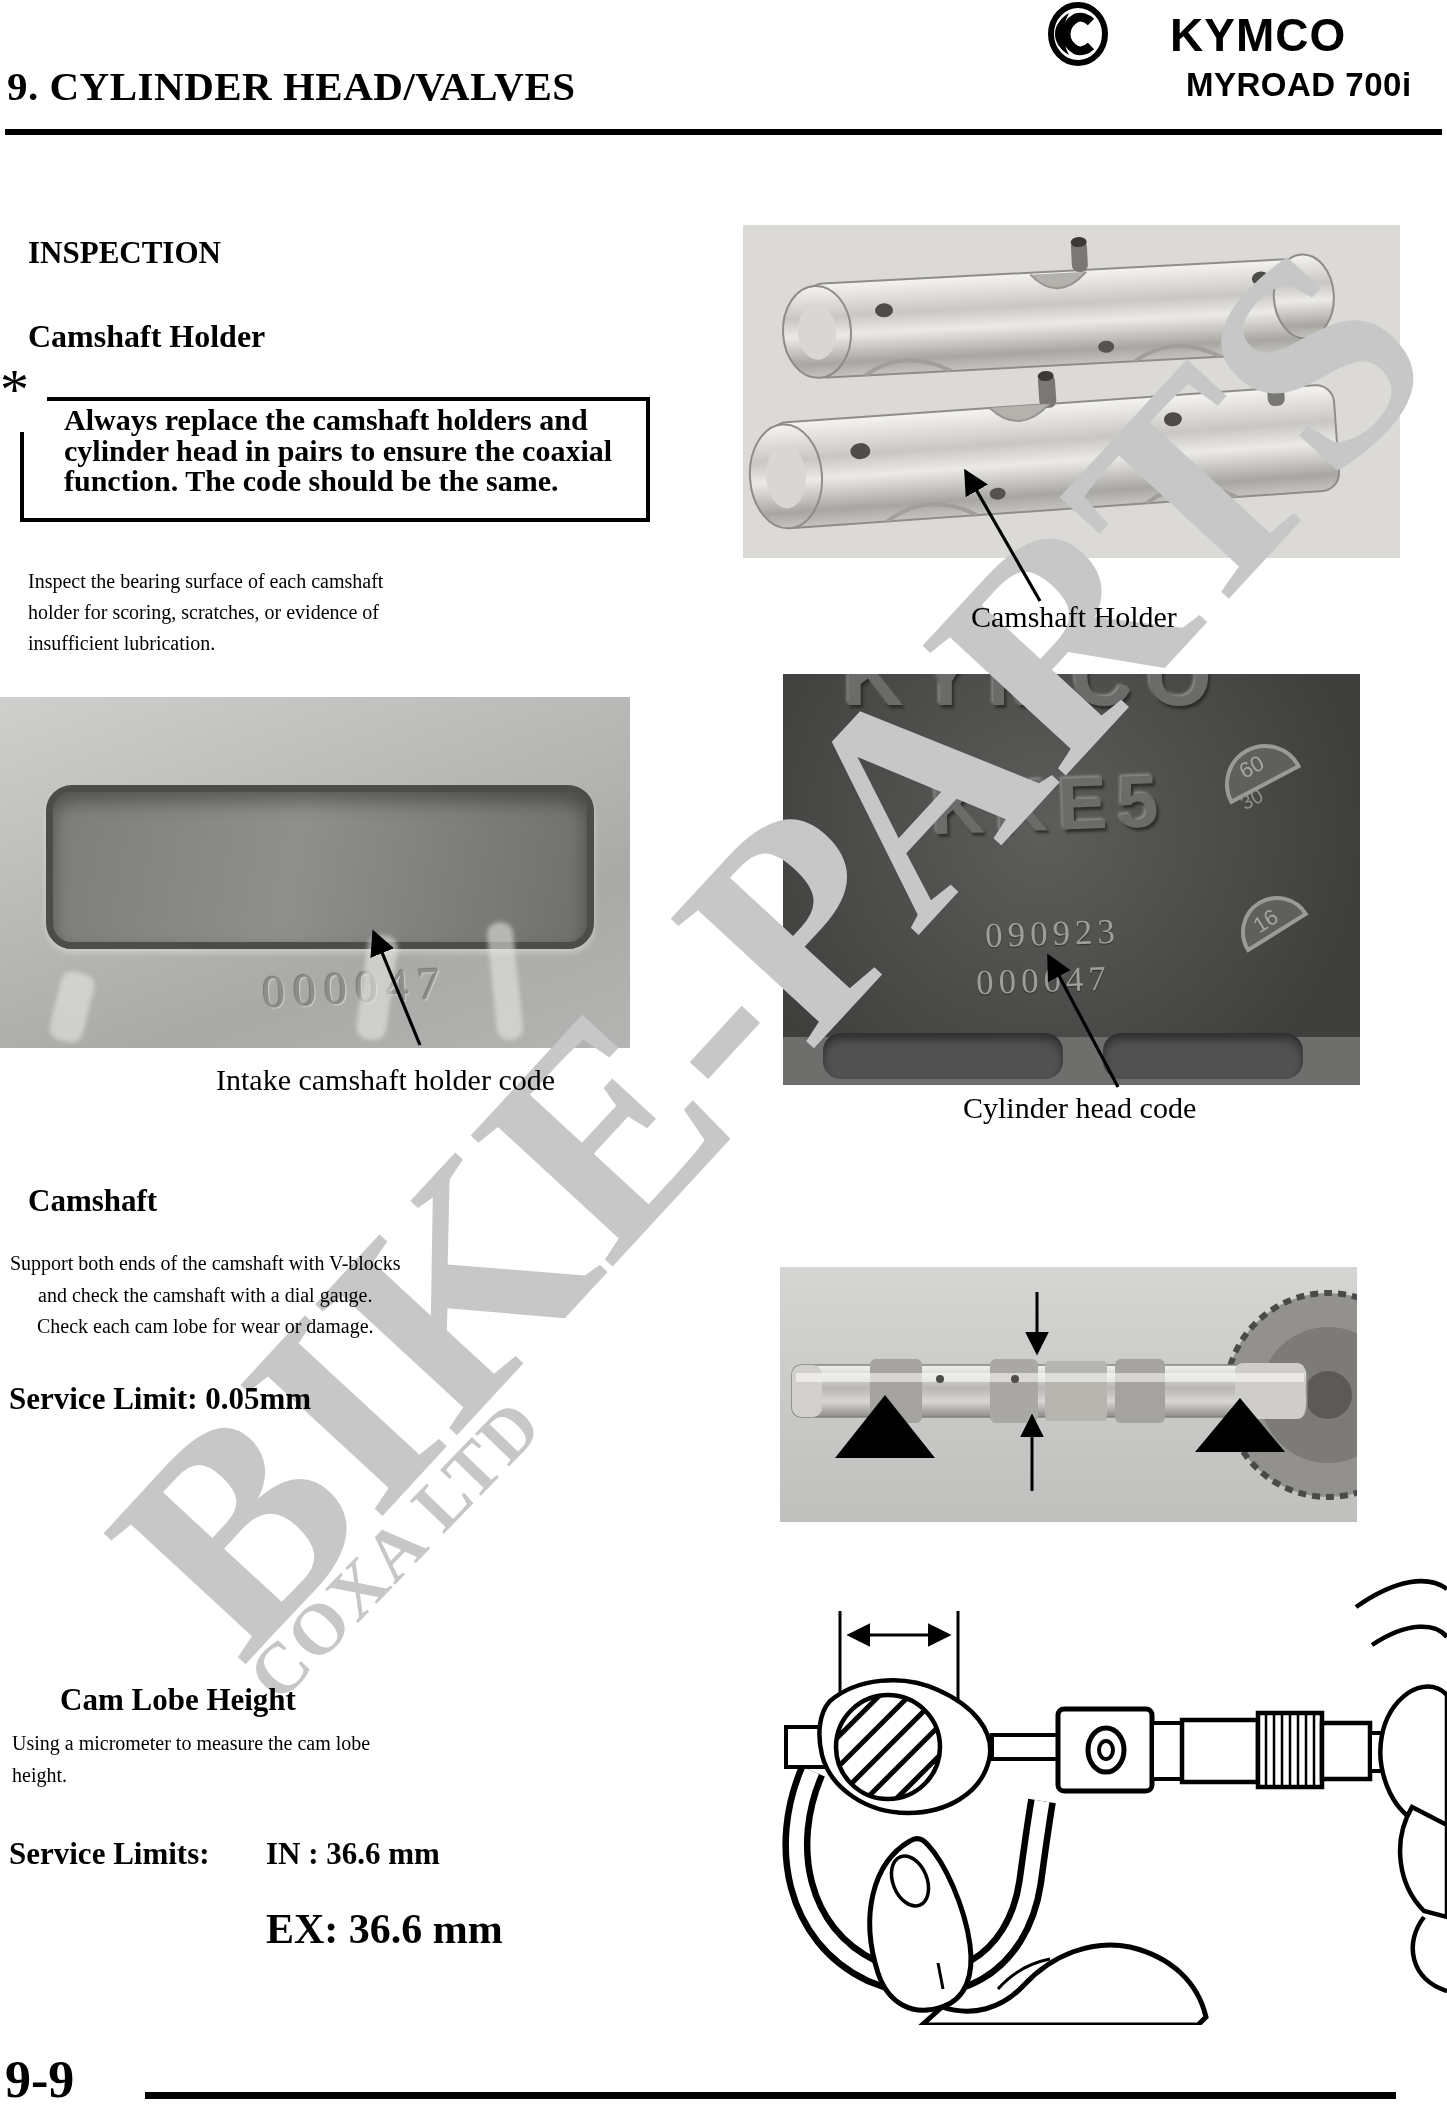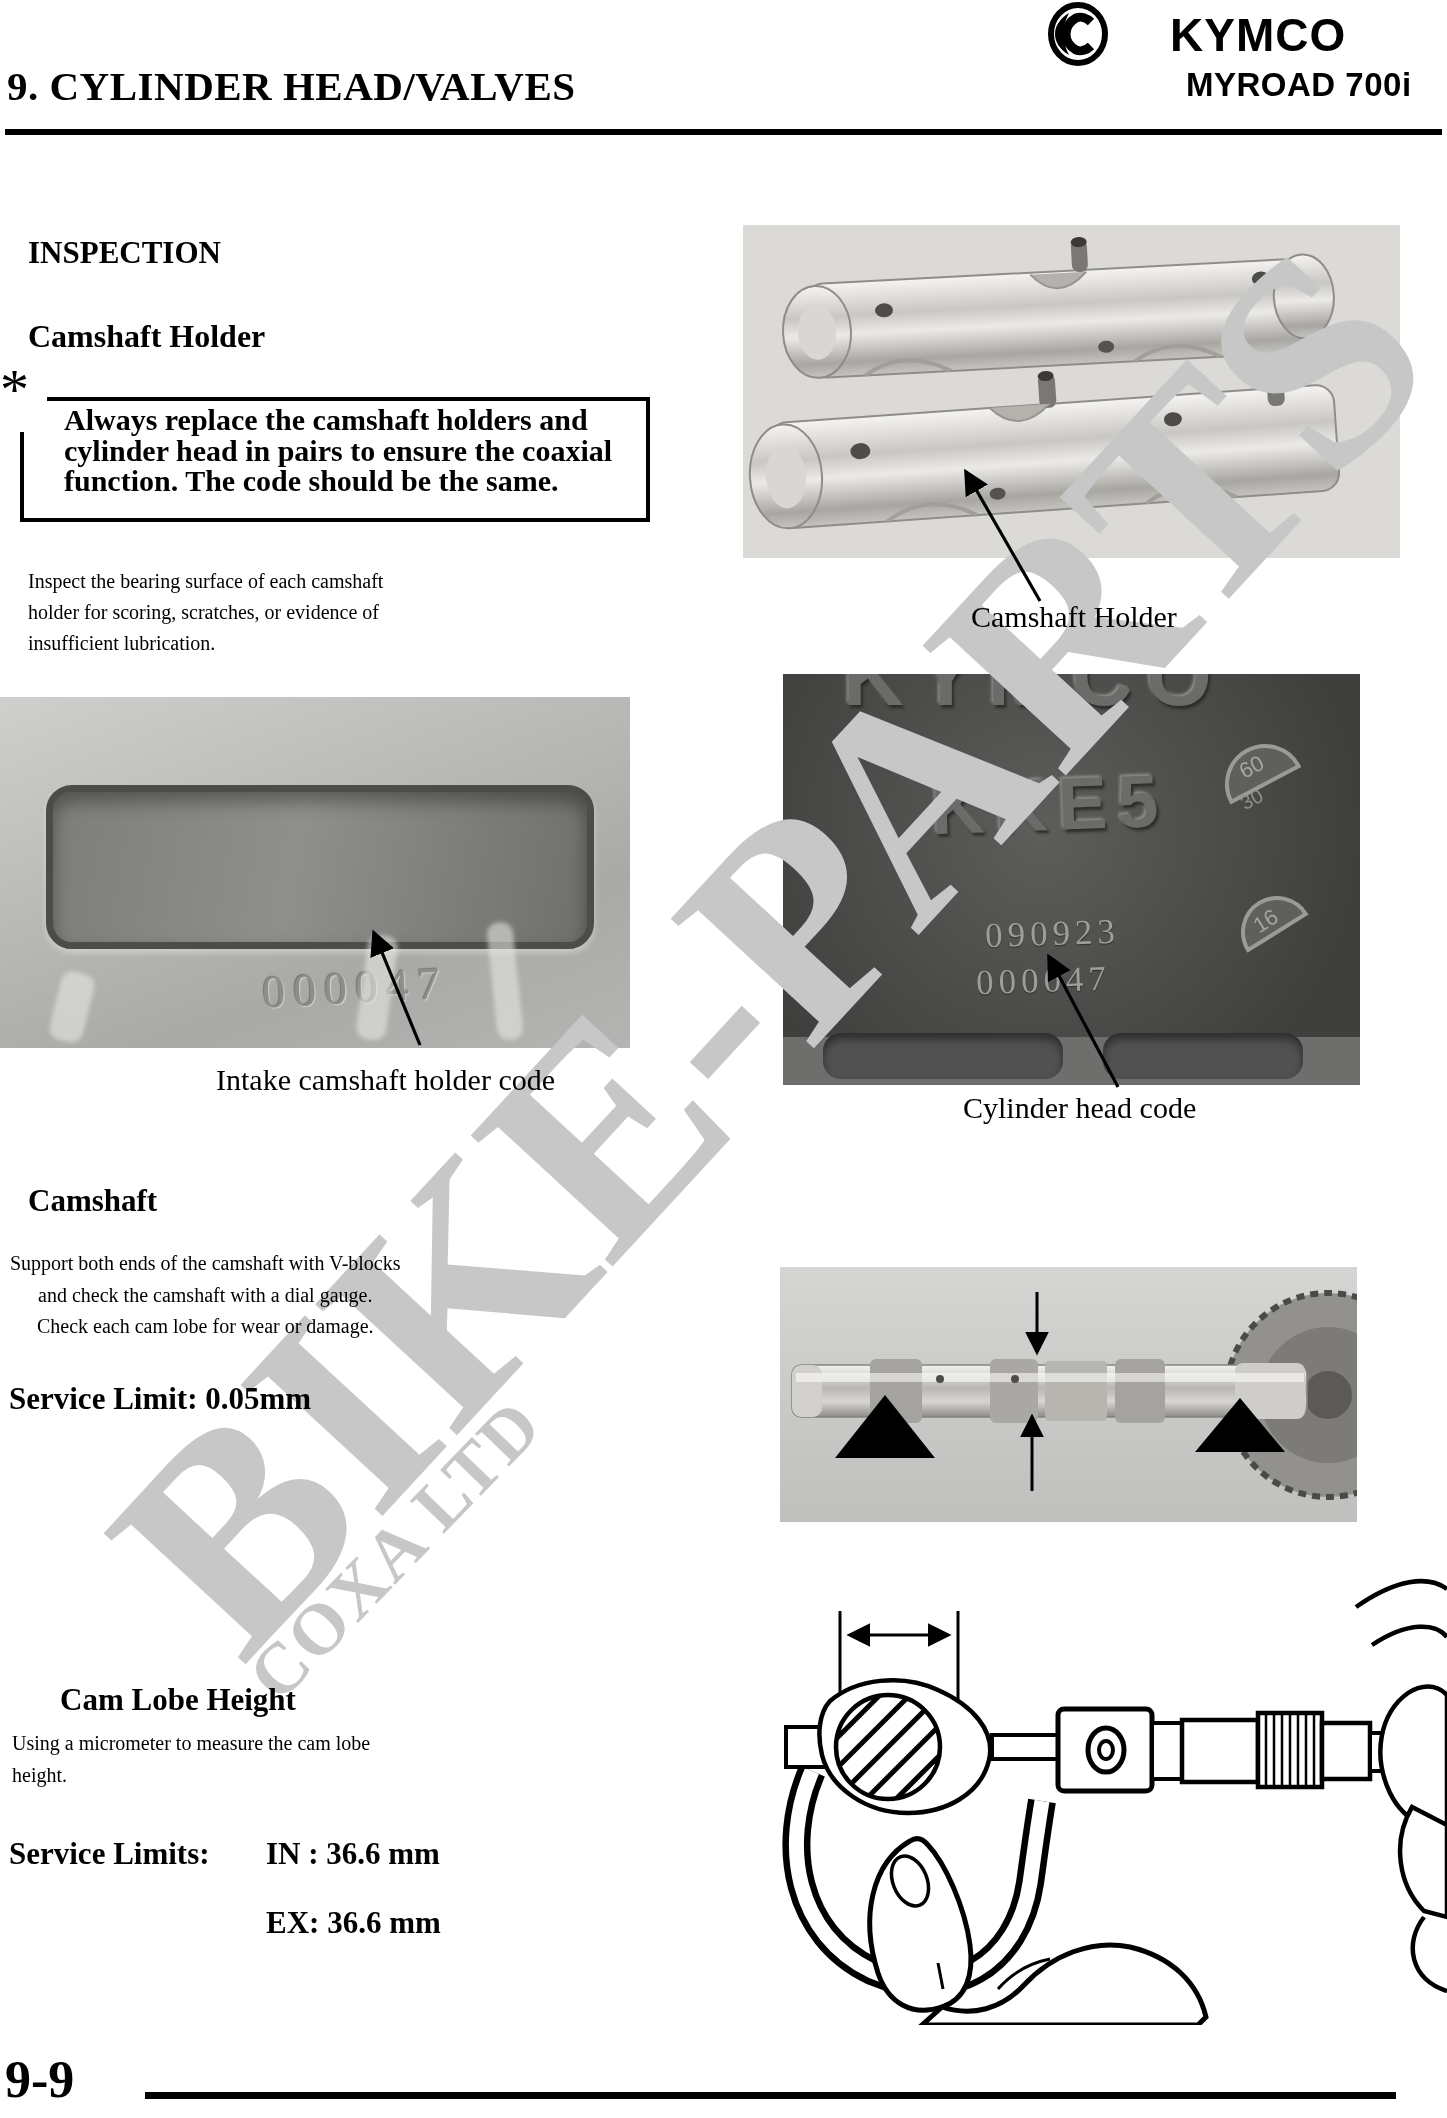--- a/index.html
+++ b/index.html
@@ -25,21 +25,21 @@
   .note-text{left:64px;top:405px;width:578px;font-size:30px;line-height:30.5px;white-space:pre-line;z-index:6;font-weight:bold;}
   .body-text{font-size:20px;line-height:31px;white-space:pre-line;z-index:6;}
   .p-inspect{left:28px;top:566px;}
   .h-camshaft{left:28px;top:1171px;font-size:31px;font-weight:700;z-index:6;margin-top:12px;}
   .p-support{left:10px;top:1248px;line-height:31.5px;text-align:center;}
   .svc-limit{left:9px;top:1381px;font-size:31px;font-weight:700;z-index:6;}
   .h-camlobe{left:20px;top:1682px;font-size:31px;font-weight:700;z-index:6;margin-left:40px;}
   .p-micro{left:12px;top:1728px;line-height:31.5px;}
   .svc-label{left:9px;top:1836px;font-size:31px;font-weight:700;z-index:6;}
   .svc-in{left:266px;top:1836px;font-size:31px;font-weight:700;z-index:6;}
-  .svc-ex{left:266px;top:1905px;font-size:31px;font-weight:700;z-index:6;}
+  .svc-ex{left:266px;top:1905px;font-size:42px;font-weight:700;z-index:6;}
 
   .caption{position:absolute;font-size:30px;z-index:6;}
   .cap-intake{left:193px;top:1063px;margin-left:23px;}
   .cap-holders{left:971px;top:600px;}
   .cap-head{left:963px;top:1091px;}
 
   
   .photo{position:absolute;overflow:hidden;z-index:1;}
   .photo-holders{left:743px;top:225px;width:657px;height:333px;background:#dcdad7;}
   .photo-head{left:783px;top:674px;width:577px;height:411px;background:radial-gradient(circle at 45% 38%,#5d5d5b,#3f3f3d 78%);}

